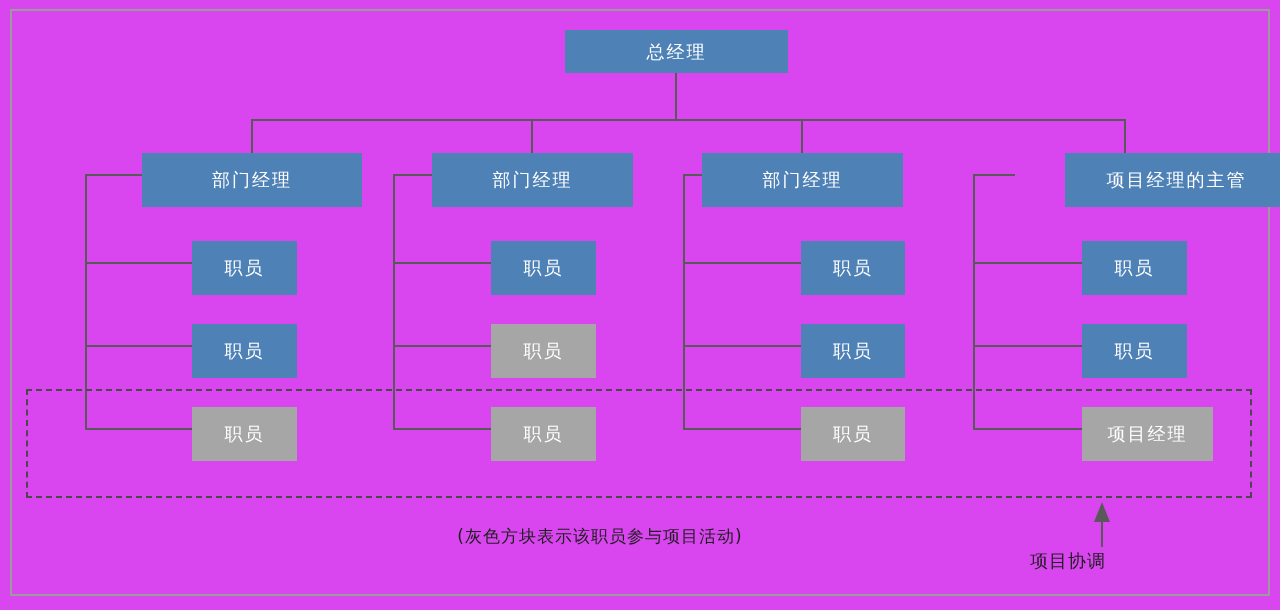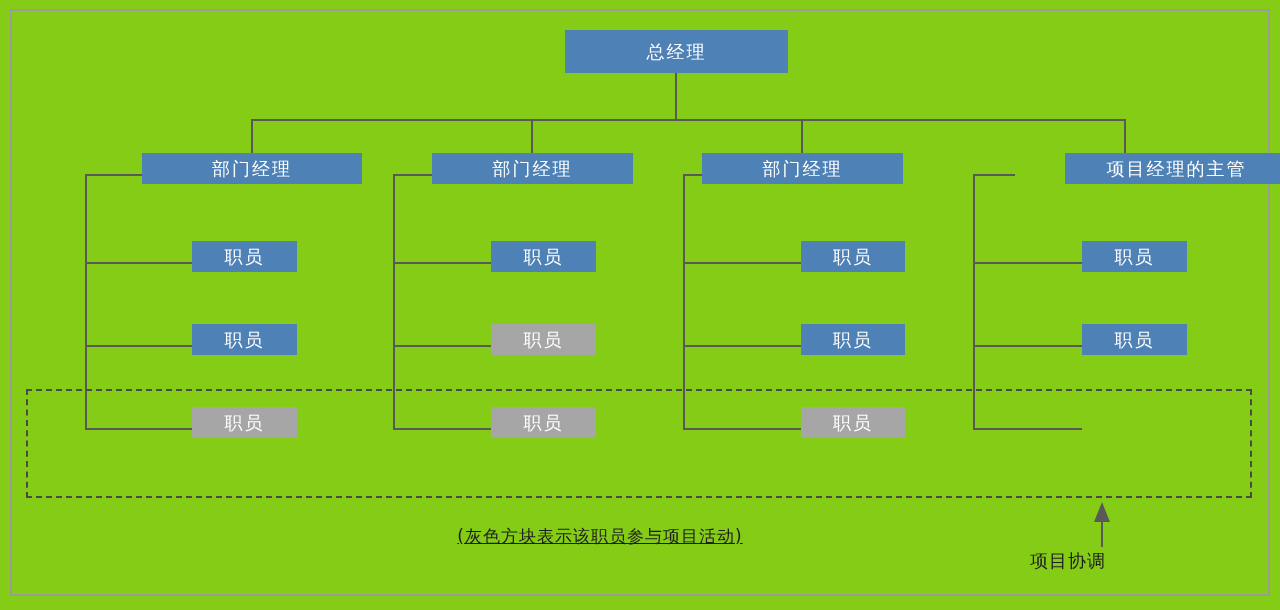--- a/index.html
+++ b/index.html
@@ -1,34 +1,34 @@
 <!DOCTYPE html>
 <html><head>
 <meta charset="utf-8">
 <style>
   * { box-sizing: border-box; margin: 0; padding: 0; }
   html, body { background: #ffffff; }
   .canvas {
     position: relative;
     width: 1280px;
     height: 610px;
-    background: #84cc16;
+    background: #d946ef;
     font-family: "DejaVu Sans", "Liberation Sans", sans-serif;
     overflow: hidden;
   }
   .frame {
     position: absolute;
     left: 10px; top: 9px;
     width: 1260px; height: 587px;
     border: 2px solid #9b9b9b;
     background: transparent;
   }
   .box {
     position: absolute;
-    height: 31px;
+    height: 54px;
     display: flex;
     align-items: center;
     justify-content: center;
     color: #ffffff;
     font-size: 18px;
     letter-spacing: 2px;
     white-space: nowrap;
   }
   .line { position: absolute; background: #595959; }
   .h { height: 2px; }
@@ -40,21 +40,20 @@
     border: 2px dashed #4a4a4a;
   }
   .caption {
     position: absolute;
     left: 380px; top: 525px;
     width: 440px;
     text-align: center;
     font-size: 17px;
     color: #1f1f1f;
     letter-spacing: 1px;
-    text-decoration: underline;
   }
   .coord-label {
     position: absolute;
     left: 1030px; top: 549px;
     width: 150px;
     text-align: left;
     font-size: 18px;
     color: #1f1f1f;
     letter-spacing: 1px;
   }
@@ -159,20 +158,23 @@
   <div class="box" style="left: 801px; top: 407px; width: 104px; background: rgb(166, 166, 166); color: rgb(255, 255, 255);">
     <span>职员</span>
   </div>
 
   <div class="box" style="left: 1082px; top: 241px; width: 105px; background: rgb(78, 129, 181); color: rgb(255, 255, 255);">
     <span>职员</span>
   </div>
   <div class="box" style="left: 1082px; top: 324px; width: 105px; background: rgb(78, 129, 181); color: rgb(255, 255, 255);">
     <span>职员</span>
   </div>
+  <div class="box" style="left: 1082px; top: 407px; width: 131px; background: rgb(166, 166, 166); color: rgb(255, 255, 255);">
+    <span>项目经理</span>
+  </div>
 
   <div class="caption" style="color: rgb(31, 31, 31);">(灰色方块表示该职员参与项目活动)</div>
 
   <div>
     <div class="arrow-head" style="border-bottom-color: rgb(89, 89, 89);"></div>
     <div class="arrow-stem" style="background: rgb(89, 89, 89);"></div>
     <div class="coord-label" style="color: rgb(31, 31, 31);">项目协调</div>
   </div>
 
 </div>

